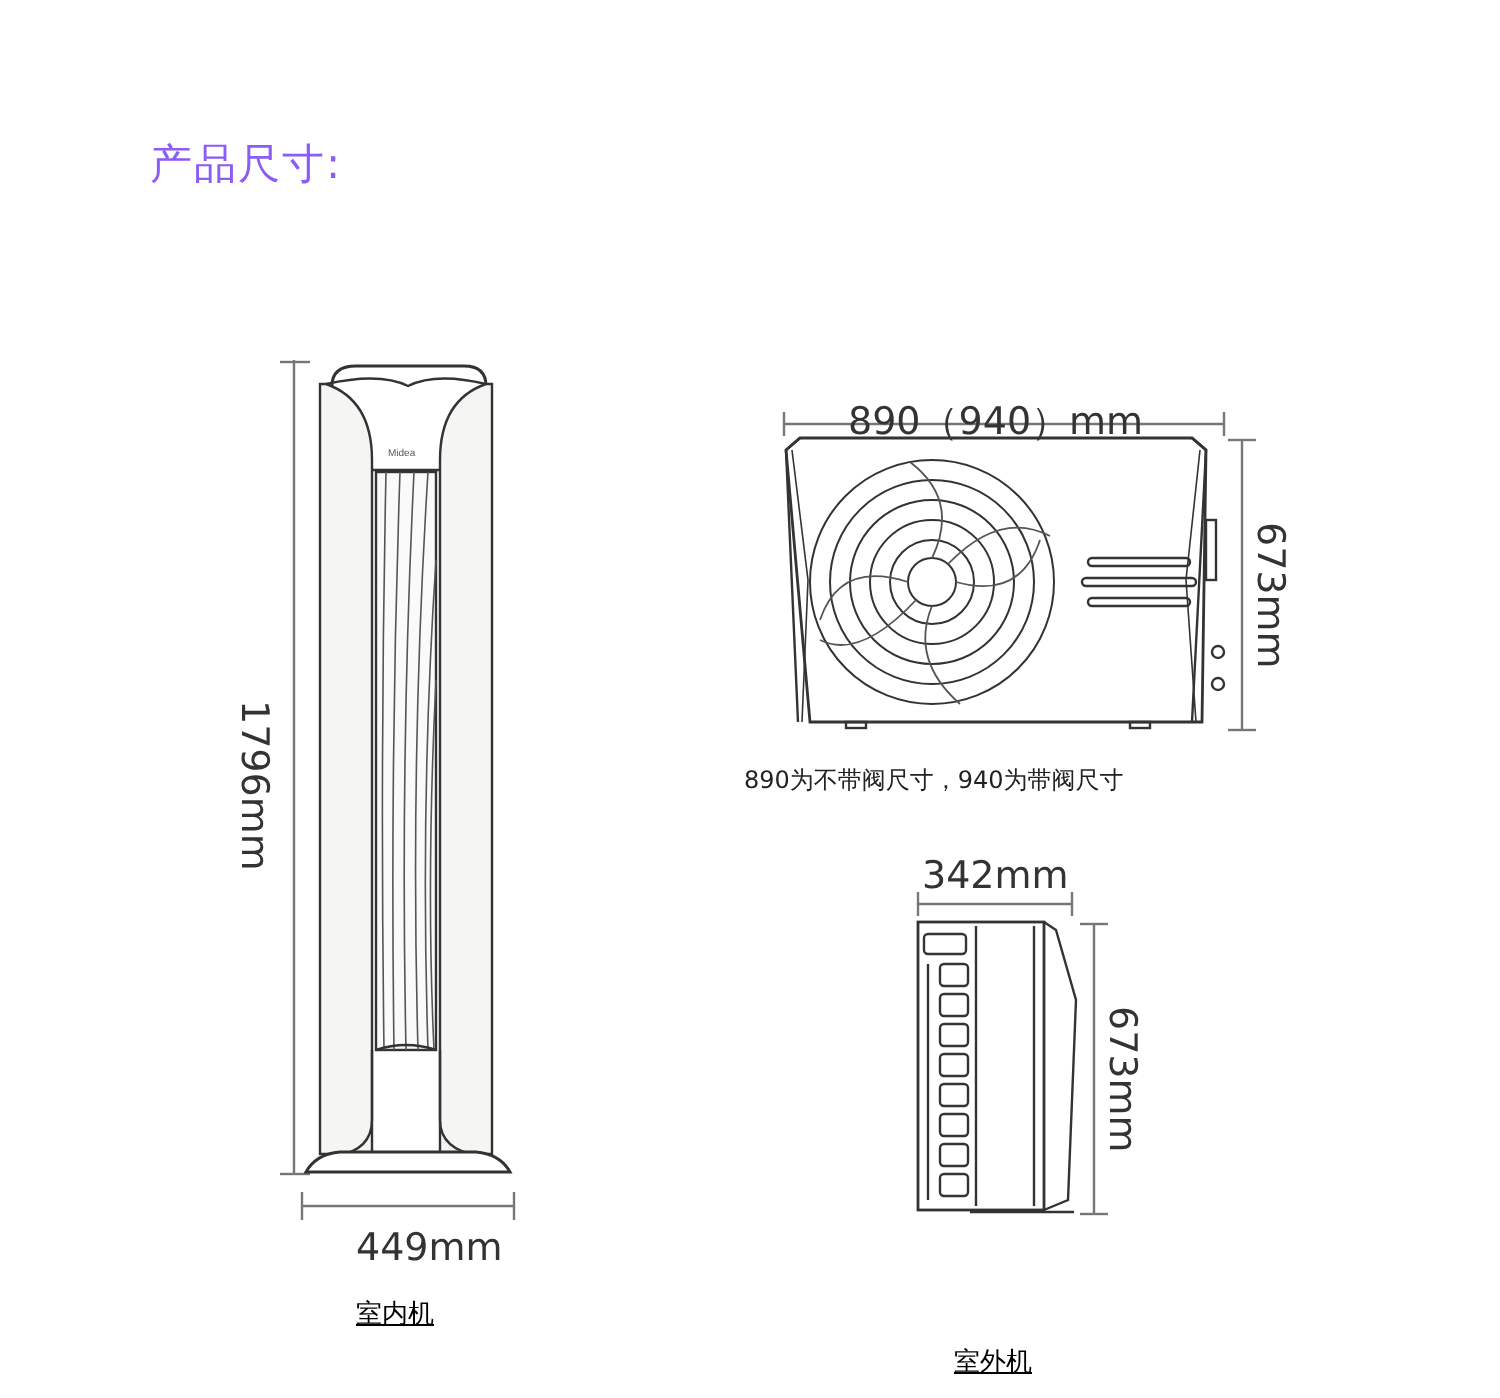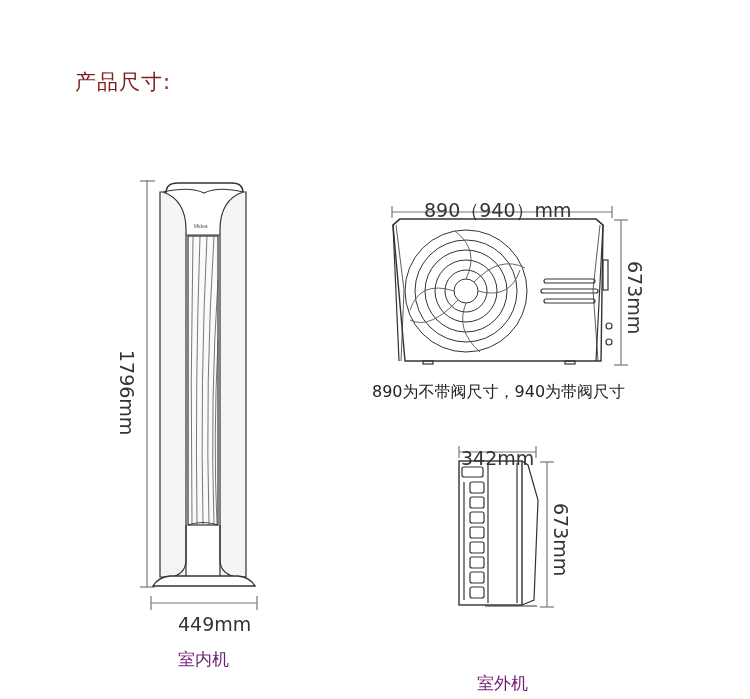--- a/index.html
+++ b/index.html
@@ -1,23 +1,23 @@
 <!DOCTYPE html>
 <html><head>
 <meta charset="utf-8">
 <style>
   html, body { margin: 0; padding: 0; background: #ffffff; }
   body { width: 750px; height: 699px; position: relative; overflow: hidden;
          font-family: "DejaVu Sans", "Liberation Sans", sans-serif; color: #222; }
   .abs { position: absolute; }
-  .title { left: 75px; top: 68px; font-size: 21px; color: #7f1d1d; letter-spacing: 1px; }
+  .title { left: 75px; top: 68px; font-size: 21px; color: #8b5cf6; letter-spacing: 1px; }
   .dim { font-size: 19px; color: #333; white-space: nowrap; }
   .vert { transform: rotate(90deg); transform-origin: center center; }
-  .caption { font-size: 16px; color: #222; white-space: nowrap; }
-  .label { font-size: 17px; color: #701a75; white-space: nowrap; }
+  .caption { font-size: 12px; color: #222; white-space: nowrap; }
+  .label { font-size: 13px; color: #000000; white-space: nowrap; text-decoration: underline; }
   svg { position: absolute; left: 0; top: 0; }
 </style>
 </head>
 <body>
 
 <div class="abs title">产品尺寸:</div>
 
 <svg width="750" height="699" viewBox="0 0 750 699">
 
   <g stroke="#333" fill="none" stroke-width="1.2">
@@ -135,15 +135,15 @@
 </svg>
 
 <div class="abs dim vert" style="left:88px; top:378px; width:78px; text-align:center;">1796mm</div>
 <div class="abs dim" style="left:178px; top:613px;">449mm</div>
 <div class="abs label" style="left:178px; top:648px;">室内机</div>
 
 <div class="abs dim" style="left:424px; top:198px;">890（940）mm</div>
 <div class="abs dim vert" style="left:602px; top:283px; width:66px; text-align:center;">673mm</div>
 <div class="abs caption" style="left:372px; top:382px;">890为不带阀尺寸，940为带阀尺寸</div>
 
-<div class="abs dim" style="left:461px; top:447px;">342mm</div>
+<div class="abs dim" style="left:461px; top:427px;">342mm</div>
 <div class="abs dim vert" style="left:528px; top:525px; width:66px; text-align:center;">673mm</div>
 <div class="abs label" style="left:477px; top:672px;">室外机</div>
 
 </body></html>

